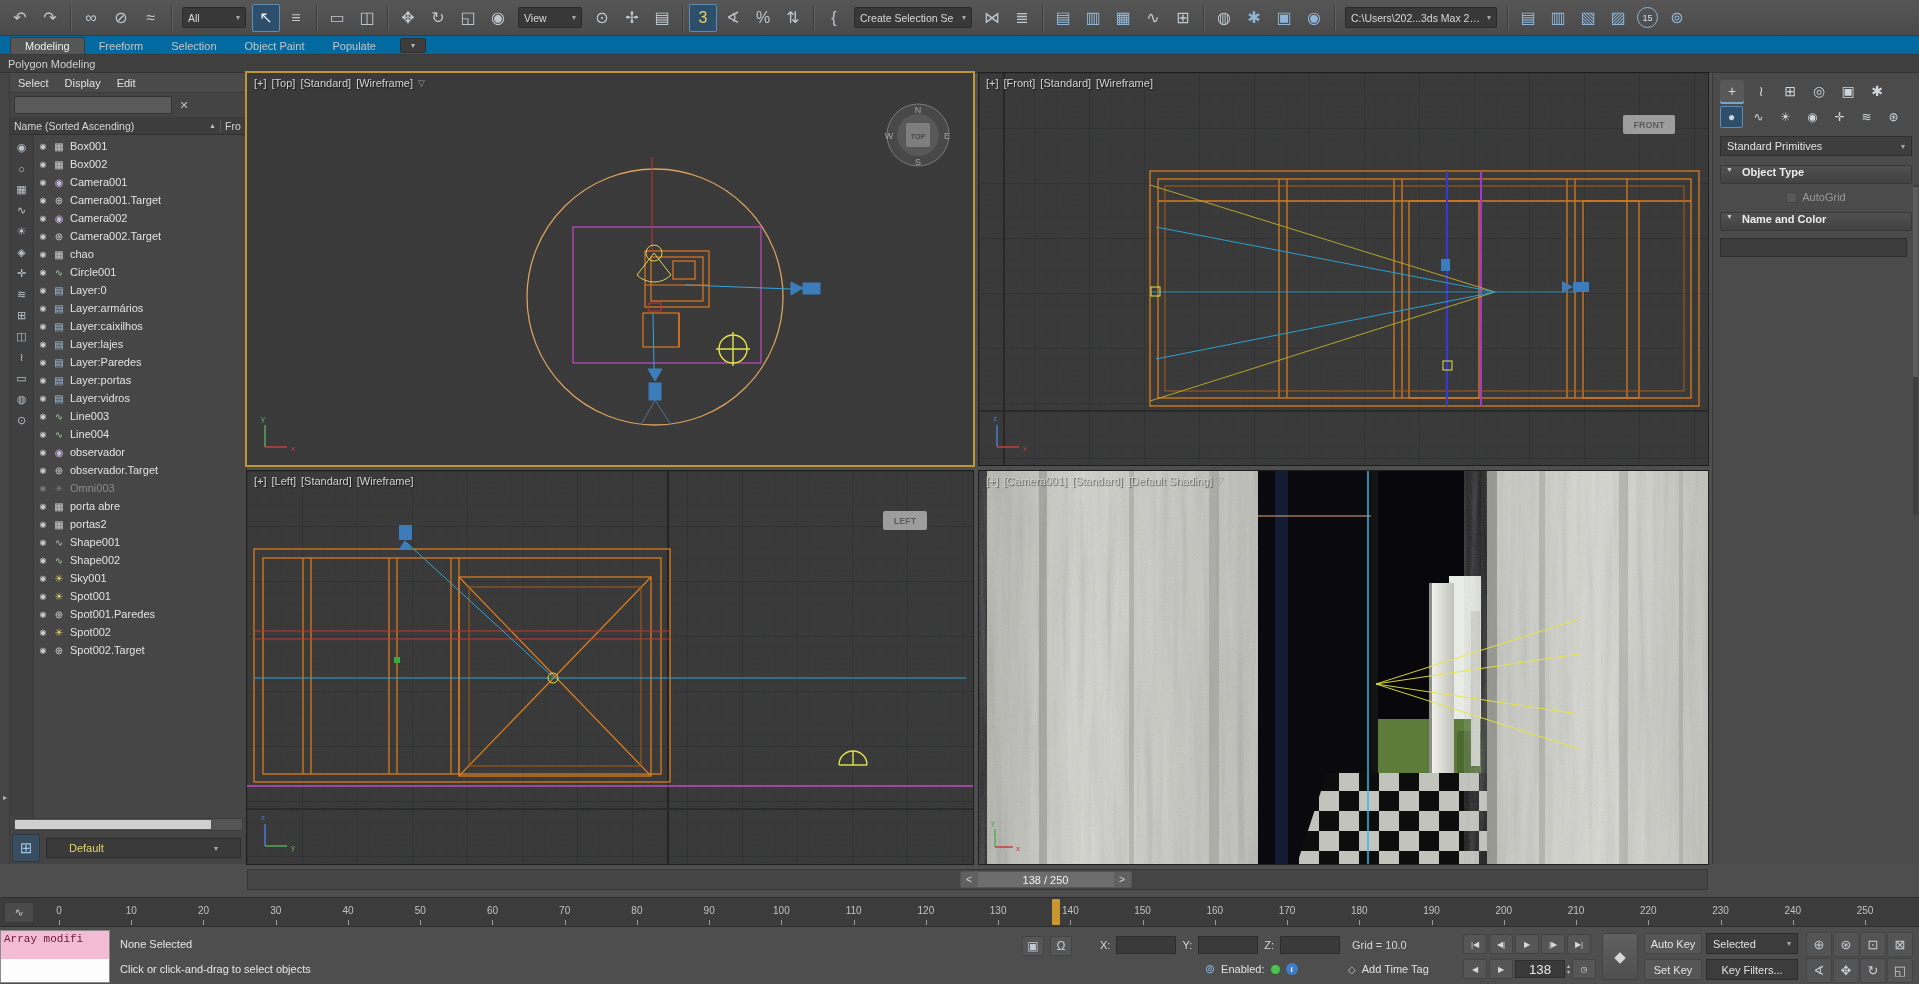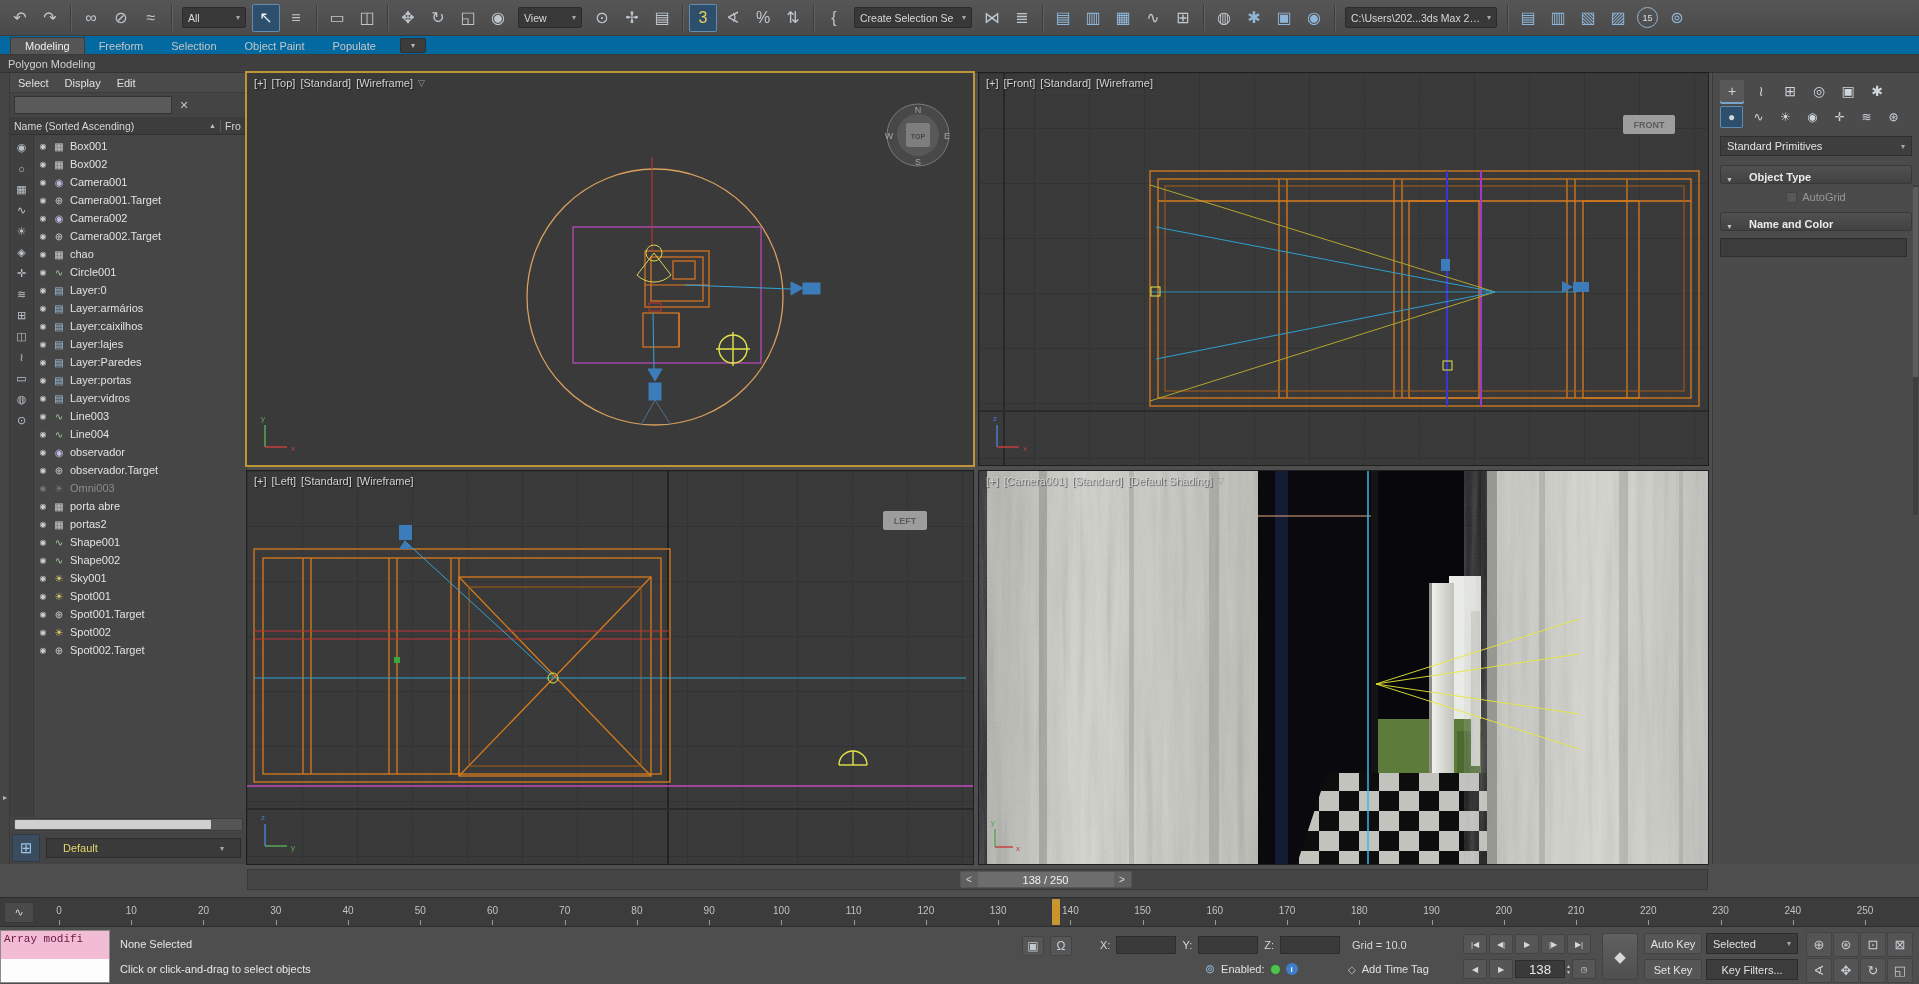--- a/index.html
+++ b/index.html
@@ -45,41 +45,41 @@
 .sx-row{height:18px;display:flex;align-items:center;gap:5px;padding-left:4px;color:#e2e2e2}
 .sx-eye{font-size:8px;color:#cfcfcf;width:10px;text-align:center}
 .sx-type{font-size:10px;width:12px;text-align:center}
 .sx-label{white-space:nowrap}
 .sx-row.dim{color:#8b8b8b}
 .sx-row.dim .sx-eye,.sx-row.dim .sx-type{color:#7a7a7a !important}
 .sx-hscroll{height:13px;margin:1px 3px;background:#555;border:1px solid #3c3c3c;position:relative;flex:0 0 auto}
 .sx-hthumb{position:absolute;left:1px;top:1px;height:9px;width:86%;background:#cfcfcf;border-radius:1px}
 .sx-bottom{height:32px;display:flex;align-items:center;gap:6px;padding:0 2px;background:#444;flex:0 0 auto}
 .layout-btn{width:28px;height:28px;background:#3a4d5f;color:#9cc3e4;font-size:15px;display:flex;align-items:center;justify-content:center;border:1px solid #2c3a48;border-radius:2px}
-.sx-preset{flex:1;height:20px;background:#3a3a3a;border:1px solid #2c2c2c;display:flex;align-items:center;padding:0 16px;color:#e3d66b;margin-right:3px}
+.sx-preset{flex:1;height:20px;background:#3a3a3a;border:1px solid #2c2c2c;display:flex;align-items:center;padding:0 22px;color:#e3d66b;margin-right:3px}
 .dd-a{margin-left:auto;font-size:8px;color:#a8a8a8}
 
 
 .vp{position:absolute;background:#3a3a3a;outline:1px solid #1f1f1f;overflow:hidden}
 .vp.active{outline:2px solid #be9537}
 .vp svg{position:absolute;left:0;top:0;display:block}
 .vp-label{position:absolute;left:7px;top:4px;display:flex;gap:5px;z-index:2;align-items:center}
 .vpl{color:#d2d2d2;text-shadow:1px 1px 1px rgba(0,0,0,.55)}
 .vplf{color:#9a9a9a;font-size:9px}
 
 
 .cmd{position:absolute;left:1712px;top:73px;width:207px;height:791px;background:#4b4b4b;border-left:1px solid #393939;padding:6px 7px 0 7px}
 .cp-tabs{display:flex;gap:5px;height:24px;align-items:center}
 .cp-tab{width:24px;height:22px;display:flex;align-items:center;justify-content:center;color:#cfd6dc;font-size:14px;border-radius:2px}
 .cp-tab.on{background:#585858;box-shadow:0 2px 0 #77a5cc}
 .cp-subtabs{display:flex;gap:4px;height:24px;align-items:center;margin-top:2px}
 .cp-sub{width:23px;height:22px;display:flex;align-items:center;justify-content:center;color:#cfd6dc;font-size:12px;border-radius:2px}
 .cp-sub.on{background:#2d4f6b;box-shadow:0 0 0 1px #5f8cb0 inset}
 .cp-dd{margin-top:7px;height:20px;background:#3e3e3e;border:1px solid #2f2f2f;display:flex;align-items:center;padding:0 6px;color:#e2e2e2}
-.rollout{margin-top:9px;height:19px;background:linear-gradient(#505050,#424242);border:1px solid #383838;border-radius:2px;display:flex;align-items:flex-end;gap:16px;padding:0 5px;color:#ebebeb;font-weight:bold}
+.rollout{margin-top:9px;height:19px;background:linear-gradient(#505050,#424242);border:1px solid #383838;border-radius:2px;display:flex;align-items:flex-start;gap:9px;padding:0 5px;color:#ebebeb;font-weight:bold}
 .roll-arrow{font-size:7px;color:#c8c8c8}
 .autogrid{margin-top:7px;display:flex;align-items:center;gap:5px;justify-content:center;color:#989898}
 .checkbox{width:11px;height:11px;background:#585858;border:1px solid #434343}
 .cp-grid{margin-top:7px;display:grid;grid-template-columns:1fr 1fr;gap:5px 6px;padding:0 2px}
 .cp-btn{height:21px;background:linear-gradient(#606060,#535353);border:1px solid #454545;border-radius:3px;display:flex;align-items:center;justify-content:center;color:#eaeaea}
 .nc-row{margin-top:7px;display:flex;gap:6px;align-items:center}
 .nc-input{flex:1;height:19px;background:#3c3c3c;border:1px solid #2e2e2e;color:#e8e8e8;padding:0 4px;outline:none}
 .nc-swatch{width:26px;height:17px;border:1px solid #222}
 .cmd-scroll{position:absolute;right:1px;top:112px;width:5px;height:330px;background:#3e3e3e}
 .cmd-thumb{position:absolute;left:0;top:2px;width:5px;height:190px;background:#5d5d5d}
@@ -376,21 +376,21 @@
             <span class="sx-label">Sky001</span>
           </div>
           <div class="sx-row">
             <span class="sx-eye">◉</span>
             <span class="sx-type" style="color: rgb(227, 207, 110);">☀</span>
             <span class="sx-label">Spot001</span>
           </div>
           <div class="sx-row">
             <span class="sx-eye">◉</span>
             <span class="sx-type" style="color: rgb(201, 201, 201);">⊕</span>
-            <span class="sx-label">Spot001.Target</span>
+            <span class="sx-label">Spot001.Paredes</span>
           </div>
           <div class="sx-row">
             <span class="sx-eye">◉</span>
             <span class="sx-type" style="color: rgb(227, 207, 110);">☀</span>
             <span class="sx-label">Spot002</span>
           </div>
           <div class="sx-row">
             <span class="sx-eye">◉</span>
             <span class="sx-type" style="color: rgb(201, 201, 201);">⊕</span>
             <span class="sx-label">Spot002.Target</span>

